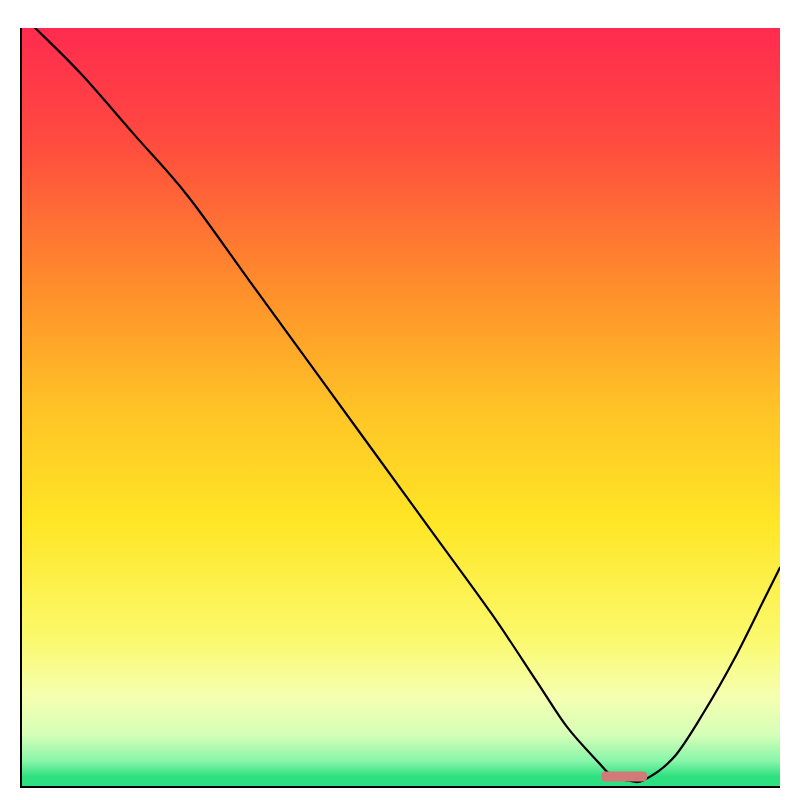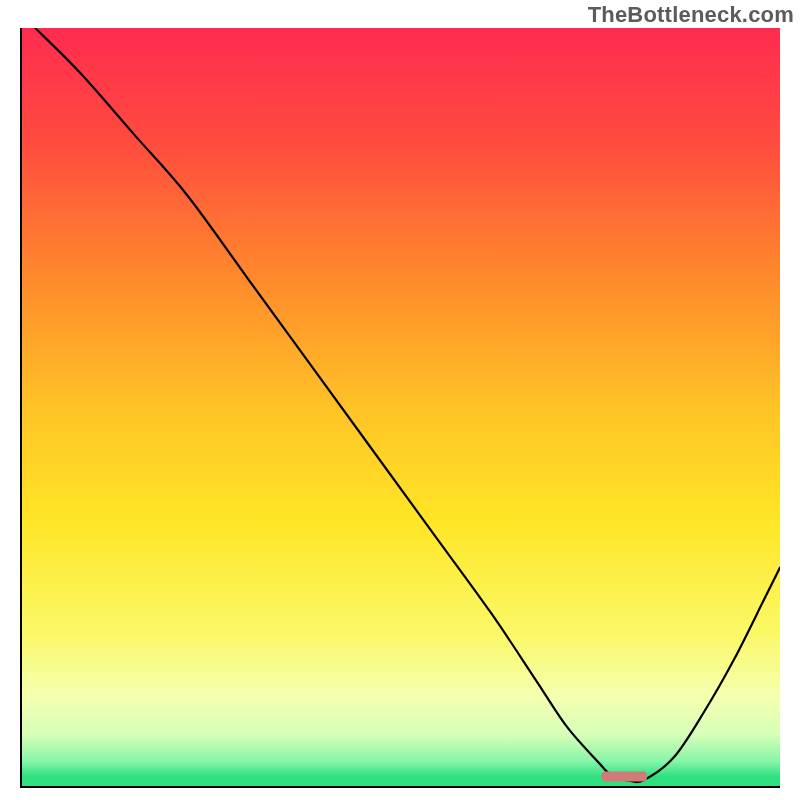--- a/index.html
+++ b/index.html
@@ -35,21 +35,20 @@
   }
   svg {
     display: block;
   }
 </style>
 </head>
 <body>
 
 <div class="frame">
 
-  <div class="watermark">TheBottleneck.com</div>
 
   <div class="plot-area">
     <svg id="chart-svg" width="760" height="760" viewBox="0 0 760 760">
       <defs>
         <linearGradient id="bg-grad" x1="0" y1="0" x2="0" y2="1">
             <stop offset="0%" stop-color="#ff2b4f"></stop>
             <stop offset="15%" stop-color="#ff4b3f"></stop>
             <stop offset="33%" stop-color="#ff8a2c"></stop>
             <stop offset="50%" stop-color="#ffc326"></stop>
             <stop offset="65%" stop-color="#ffe626"></stop>

